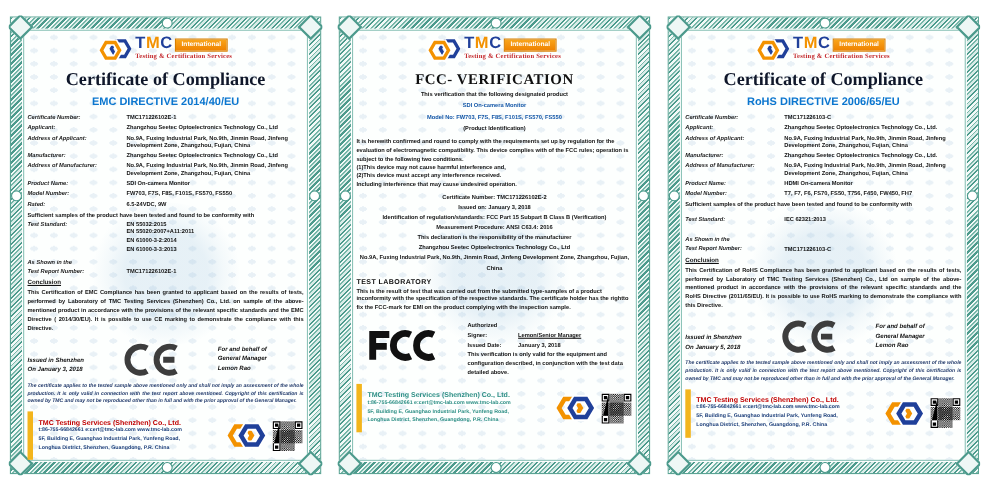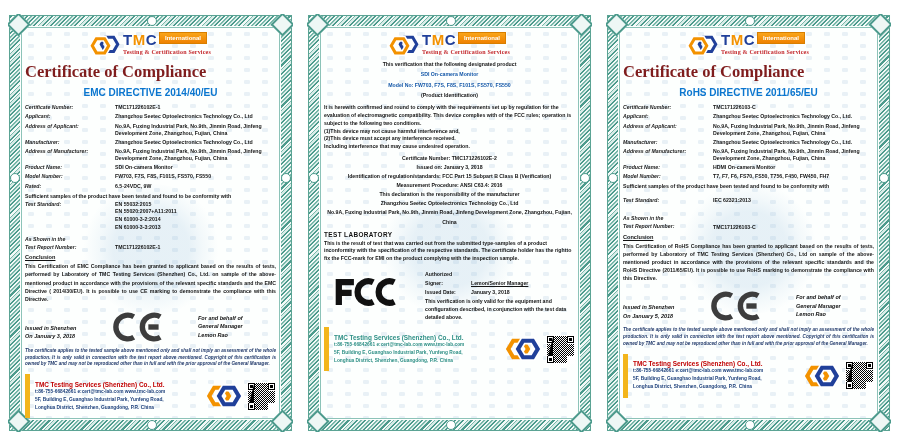--- a/index.html
+++ b/index.html
@@ -16,26 +16,26 @@
   .gem{position:absolute;width:8px;height:8px;border:1.5px solid #4c9a8c;background:#ffffff;border-radius:50%;}
   .gem.t{top:2px;left:50%;margin-left:-4px;} .gem.b{bottom:2px;left:50%;margin-left:-4px;}
   .gem.l{left:2px;top:38%;} .gem.r{right:2px;top:38%;}
   .inner-bg{position:absolute;inset:14px;background-image:radial-gradient(ellipse 6px 4px at 9px 6px, rgba(185,208,228,.30) 55%, transparent 58%);background-size:18px 12px;pointer-events:none;}
   .wm{position:absolute;left:50%;top:170px;width:150px;height:130px;transform:translateX(-50%);background:radial-gradient(circle at 50% 50%, rgba(150,190,220,.22) 0 38%, rgba(150,190,220,.10) 52%, transparent 68%);border-radius:50%;pointer-events:none;}
   
   .content{position:absolute;inset:17px 17px 5px 17px;display:flex;flex-direction:column;}
   .logo{display:flex;justify-content:center;align-items:flex-start;gap:3px;margin-top:1px;}
   .hexsvg{width:30px;height:26px;}
   .logo-main{display:flex;flex-direction:column;align-items:flex-start;}
-  .tmc-line{display:flex;align-items:flex-start;gap:2px;}
+  .tmc-line{display:flex;align-items:flex-end;gap:2px;}
   .tmc-word{font-weight:bold;font-size:15px;letter-spacing:.5px;line-height:1;}
   .tmc-word .blu{color:#20409a;} .tmc-word .org{color:#f39200;}
   .badge{background:linear-gradient(#f9a51a,#ef8200);color:#ffffff;font-size:6px;font-weight:bold;padding:2px 5px;border:1px solid #d87f00;line-height:1;}
   .tagline{font-family:"Liberation Serif",serif;font-weight:bold;color:#c3272b;font-size:6px;margin-top:1.5px;letter-spacing:.2px;}
-  .title{font-family:"Liberation Serif",serif;font-weight:bold;font-size:16.5px;color:#7f1d1d;text-align:left;margin-top:5px;line-height:1.1;}
+  .title{font-family:"Liberation Serif",serif;font-weight:bold;font-size:16.5px;color:#0f172a;text-align:center;margin-top:5px;line-height:1.1;}
   .directive{font-size:10px;font-weight:bold;color:#0b76cf;text-align:center;margin:6px 0 6px 0;}
   .fields{display:grid;grid-template-columns:88px 1fr;row-gap:2.2px;column-gap:2px;font-size:5.2px;line-height:1.35;}
   .flabel{font-weight:bold;font-style:italic;color:#1c1c1c;}
   .fvalue{font-weight:bold;color:#141414;}
   .note{font-size:5.2px;font-weight:bold;color:#141414;margin:3px 0 2px 0;}
   .stack div{line-height:1.5;}
   .asshown{margin-top:4px;}
   .concl-h{font-size:5.6px;font-weight:bold;color:#111111;text-decoration:underline;margin-top:3px;}
   .concl{font-size:5.2px;font-weight:bold;color:#151515;text-align:justify;line-height:1.55;margin-top:2px;}
   .signrow{display:flex;align-items:flex-start;margin-top:5px;}
@@ -213,20 +213,21 @@
           <polygon points="8.5,7.5 19.5,7.5 25,17 19.5,26.5 8.5,26.5 3,17" fill="none" stroke="#f39200" stroke-width="4"></polygon>
         </svg>
         <div class="logo-main">
           <div class="tmc-line">
             <span class="tmc-word"><span class="blu">T</span><span class="org">M</span><span class="blu">C</span></span>
             <span class="badge">International</span>
           </div>
           <div class="tagline">Testing &amp; Certification Services</div>
         </div>
       </div>
+      <div class="fcc-title">FCC- VERIFICATION</div>
       <div class="cline">This verification that the following designated product</div>
       <div class="cline blue">SDI On-camera Monitor</div>
       <div class="cline blue">Model No: FW703, F7S, F8S, F101S, FS570, FS550</div>
       <div class="cline">(Product Identification)</div>
       <div class="para">It is herewith confirmed and round to comply with the requirements set up by regulation for the evaluation of electromagnetic compatibility. This device complies with of the FCC rules; operation is subject to the following two conditions.</div>
       <div class="condline">(1)This device may not cause harmful interference and,</div>
       <div class="condline">(2)This device must accept any interference received.</div>
       <div class="condline">Including interference that may cause undesired operation.</div>
       <div class="centerblock">
         <div class="cbl">Certificate Number: TMC171226102E-2</div>
@@ -312,21 +313,21 @@
         </svg>
         <div class="logo-main">
           <div class="tmc-line">
             <span class="tmc-word"><span class="blu">T</span><span class="org">M</span><span class="blu">C</span></span>
             <span class="badge">International</span>
           </div>
           <div class="tagline">Testing &amp; Certification Services</div>
         </div>
       </div>
       <div class="title">Certificate of Compliance</div>
-      <div class="directive">RoHS DIRECTIVE 2011/65/EU</div>
+      <div class="directive">RoHS DIRECTIVE 2006/65/EU</div>
       <div class="fields">
         <div class="flabel">Certificate Number:</div>
           <div class="fvalue">TMC171226103-C</div>
         <div class="flabel">Applicant:</div>
           <div class="fvalue">Zhangzhou Seetec Optoelectronics Technology Co., Ltd.</div>
         <div class="flabel">Address of Applicant:</div>
           <div class="fvalue">No.9A, Fuxing Industrial Park, No.9th, Jinmin Road, Jinfeng Development Zone, Zhangzhou, Fujian, China</div>
         <div class="flabel">Manufacturer:</div>
           <div class="fvalue">Zhangzhou Seetec Optoelectronics Technology Co., Ltd.</div>
         <div class="flabel">Address of Manufacturer:</div>

